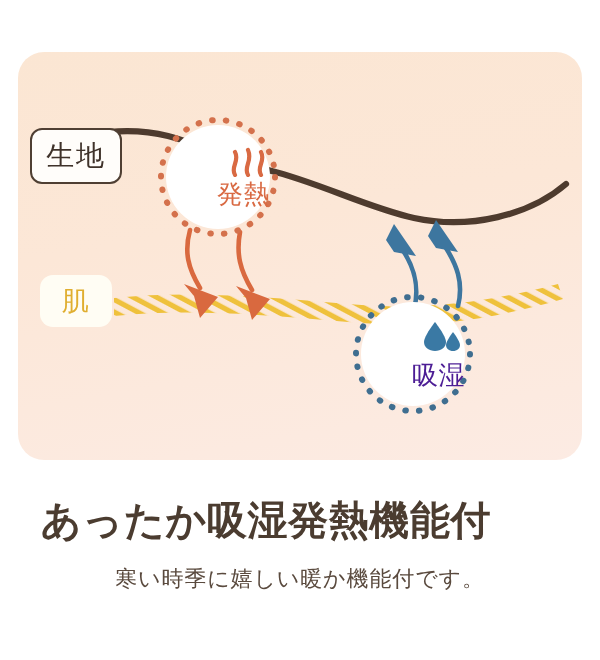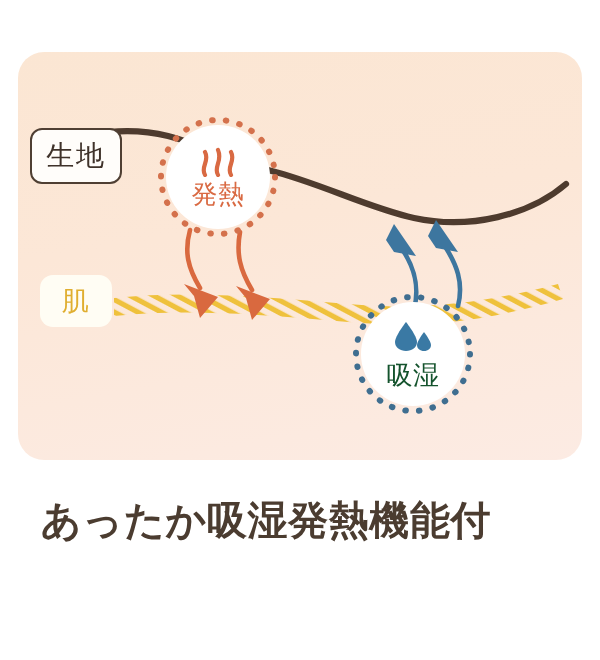--- a/index.html
+++ b/index.html
@@ -72,21 +72,21 @@
     border-radius: 13px;
   }
 
   
   .badge {
     position: absolute;
     border-radius: 50%;
     background: #ffffff;
     display: flex;
     flex-direction: column;
-    align-items: center;
+    align-items: flex-end;
     justify-content: center;
   }
 
   #badge-heat {
     left: 148px;
     top: 73px;
     width: 104px;
     height: 104px;
   }
   #badge-moisture {
@@ -96,21 +96,21 @@
     height: 104px;
   }
 
   .badge-label {
     font-size: 26px;
     font-weight: 500;
     letter-spacing: 0.02em;
     line-height: 1;
   }
   #badge-heat .badge-label { color: #d96a43; margin-top: 4px; }
-  #badge-moisture .badge-label { color: #14532d; margin-top: 10px; }
+  #badge-moisture .badge-label { color: #4c1d95; margin-top: 10px; }
 
   .badge-icon { line-height: 0; }
 
   
   #headline {
     position: absolute;
     left: 0;
     top: 500px;
     width: 532px;
     text-align: center;
@@ -220,13 +220,14 @@
       </svg>
     </span>
     <span class="badge-label">吸湿</span>
   </div>
 
 </div>
 
 <div id="headline">あったか吸湿発熱機能付</div>
 
 <div id="subcopy">
+  <div>寒い時季に嬉しい暖か機能付です。</div>
 </div>
 
 </body></html>

